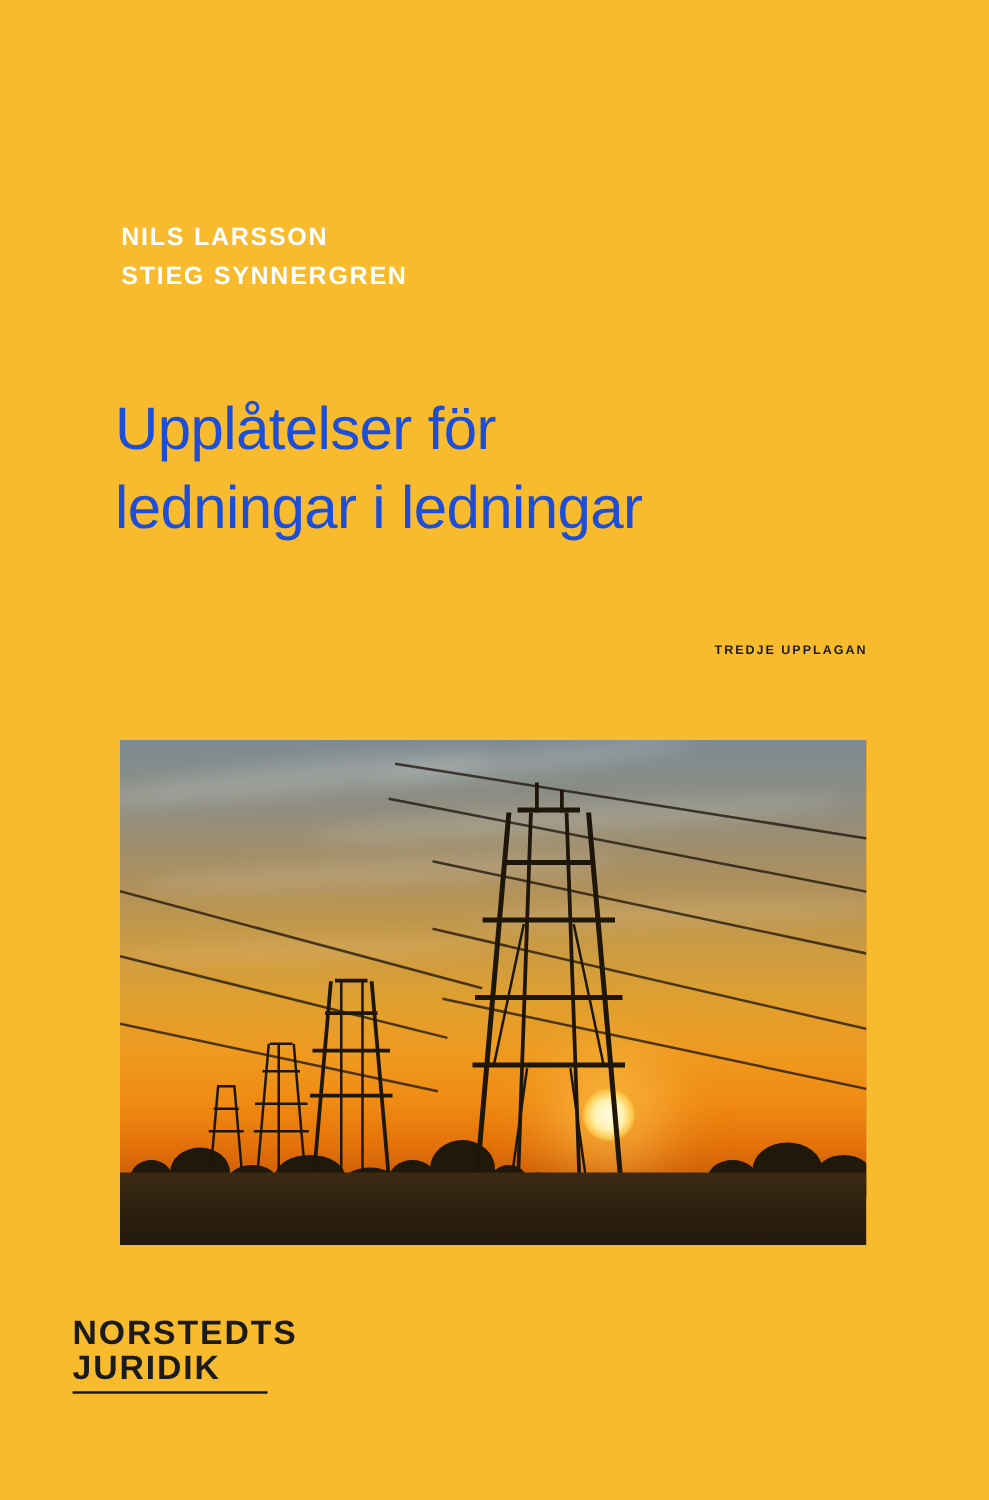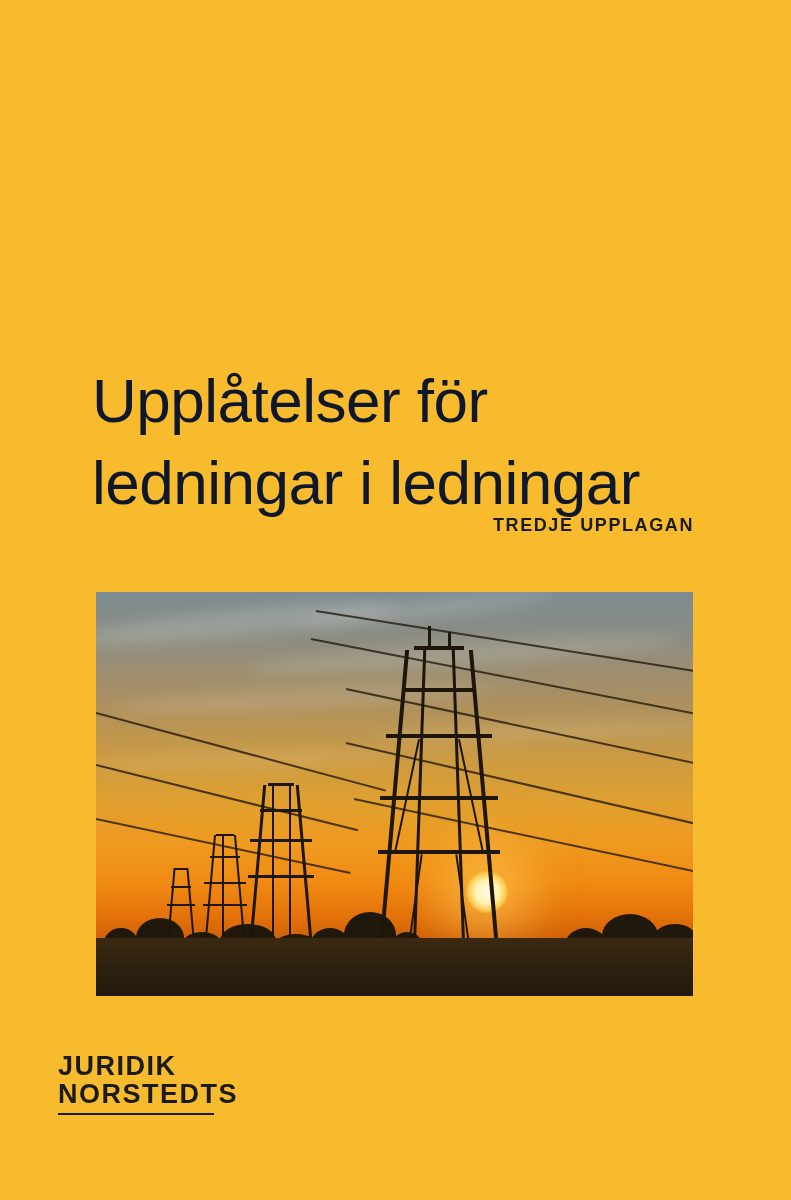--- a/index.html
+++ b/index.html
@@ -34,37 +34,36 @@
   }
   .authors div {
     white-space: nowrap;
   }
 
   .title {
     position: absolute;
     left: 92px;
     top: 312px;
     width: 640px;
-    color: #0f172a;
-    font-size: 62px;
+    color: #1d4ed8;
+    font-size: 48px;
     font-weight: 400;
     line-height: 1.32;
     letter-spacing: -0.5px;
-    margin-top: 48px;
   }
   .title .line {
     display: block;
   }
 
   .edition {
     position: absolute;
     right: 97px;
     top: 515px;
     color: #1b1b1b;
-    font-size: 18px;
+    font-size: 10px;
     font-weight: bold;
     letter-spacing: 1.6px;
     text-align: right;
   }
 
   
   .photo {
     position: absolute;
     left: 96px;
     top: 592px;
@@ -200,20 +199,24 @@
     height: 15px;
     margin-right: 3px;
     background: repeating-linear-gradient(to right, #1b1b1b 0 2px, transparent 2px 5px);
   }
 </style>
 </head>
 <body>
 
 <div class="cover">
 
+  <div class="authors">
+    <div>NILS LARSSON</div>
+    <div>STIEG SYNNERGREN</div>
+  </div>
 
   <div class="title">
     <span class="line">Upplåtelser för</span>
     <span class="line">ledningar i ledningar</span>
   </div>
 
   <div class="edition">TREDJE UPPLAGAN</div>
 
   <div class="photo">
     <div class="sky"></div>
@@ -300,18 +303,18 @@
       <div class="leg" style="left:22px; width:2px; height:82px; transform: skewX(5deg);"></div>
       <div class="cross" style="left:7px;  bottom:80px; width:12px; height:2px;"></div>
       <div class="cross" style="left:3px;  bottom:62px; width:20px; height:2px;"></div>
       <div class="cross" style="left:-1px; bottom:44px; width:28px; height:2px;"></div>
     </div>
 
     <div class="ground"></div>
   </div>
 
   <div class="logo">
+    <div class="name">NORSTEDTS</div>
     <div class="name">JURIDIK</div>
-    <div class="name">NORSTEDTS</div>
     <div class="rule"></div>
   </div>
 
 </div>
 
 </body></html>

